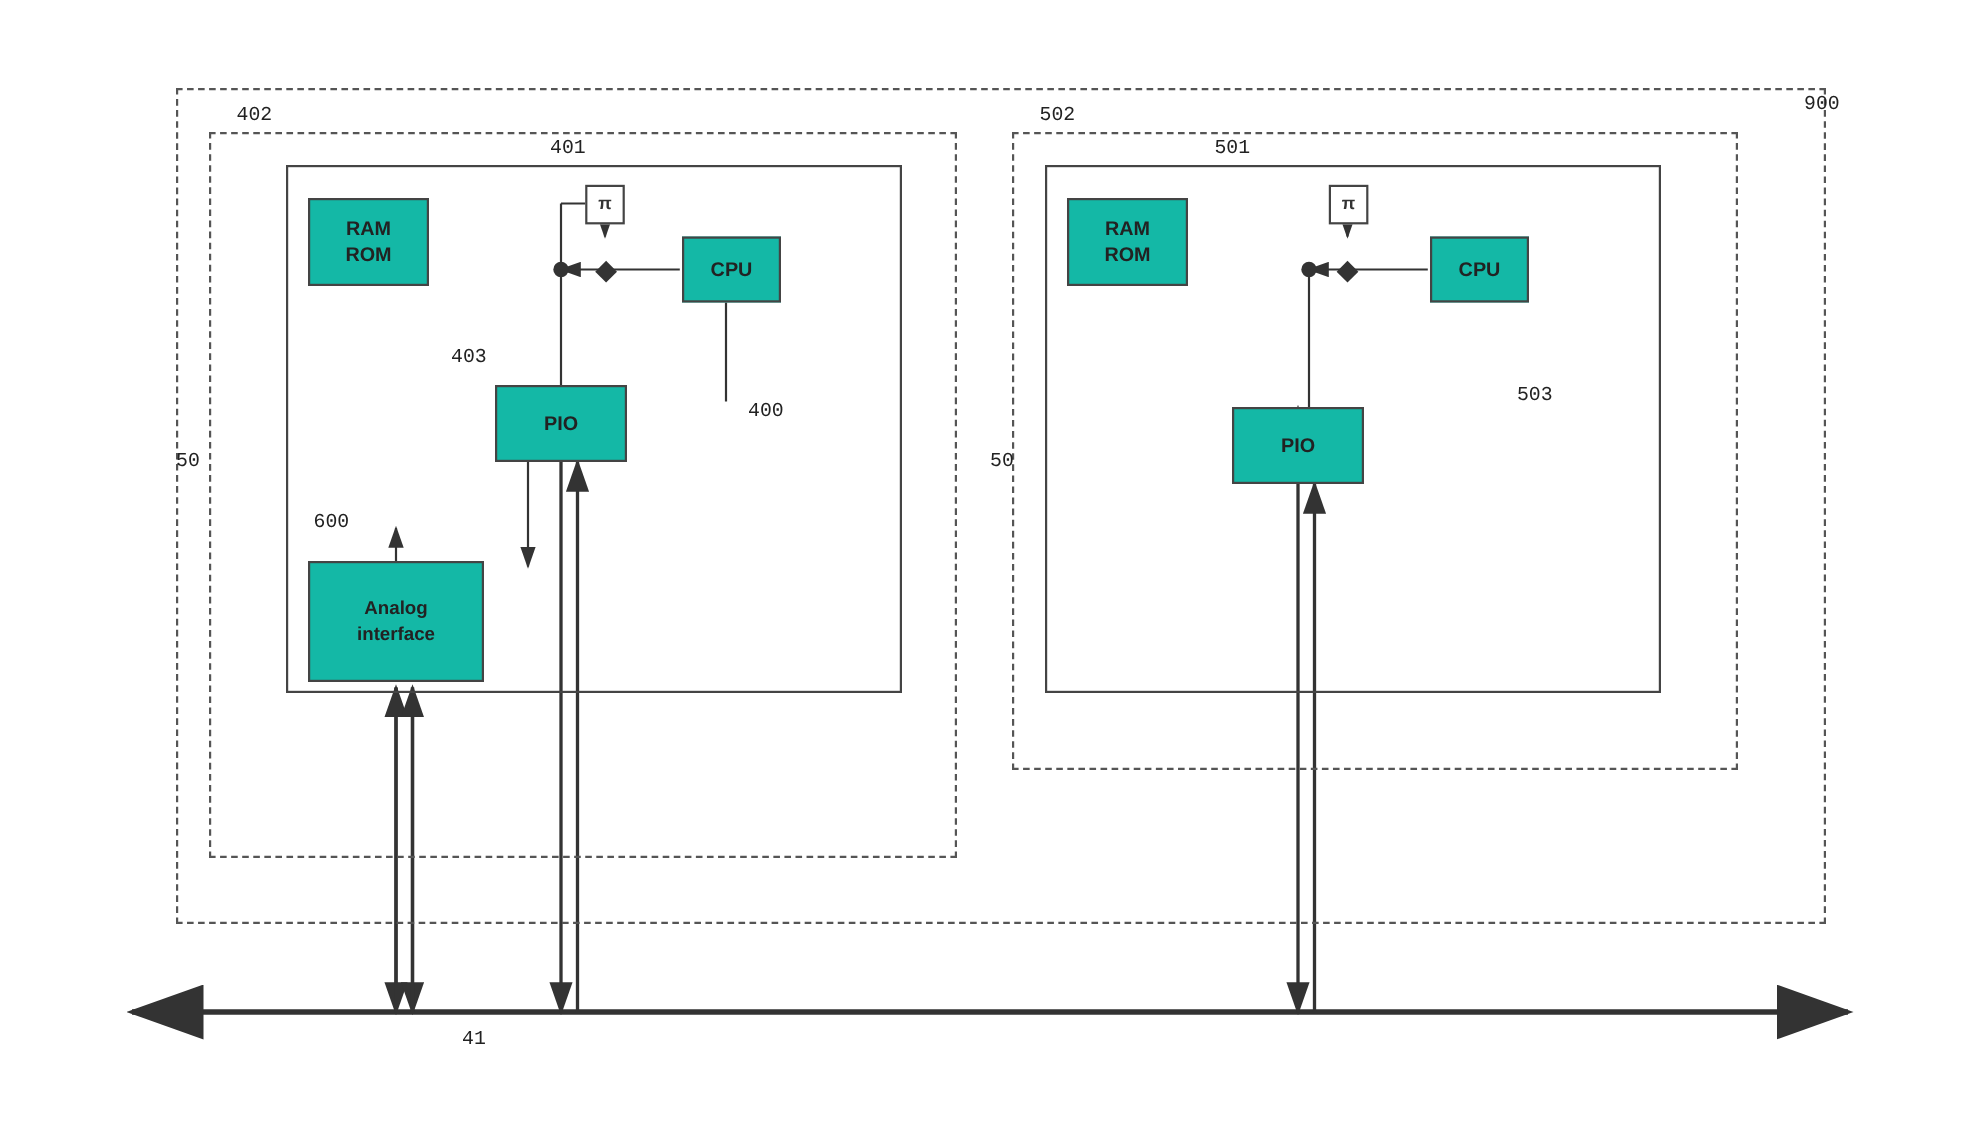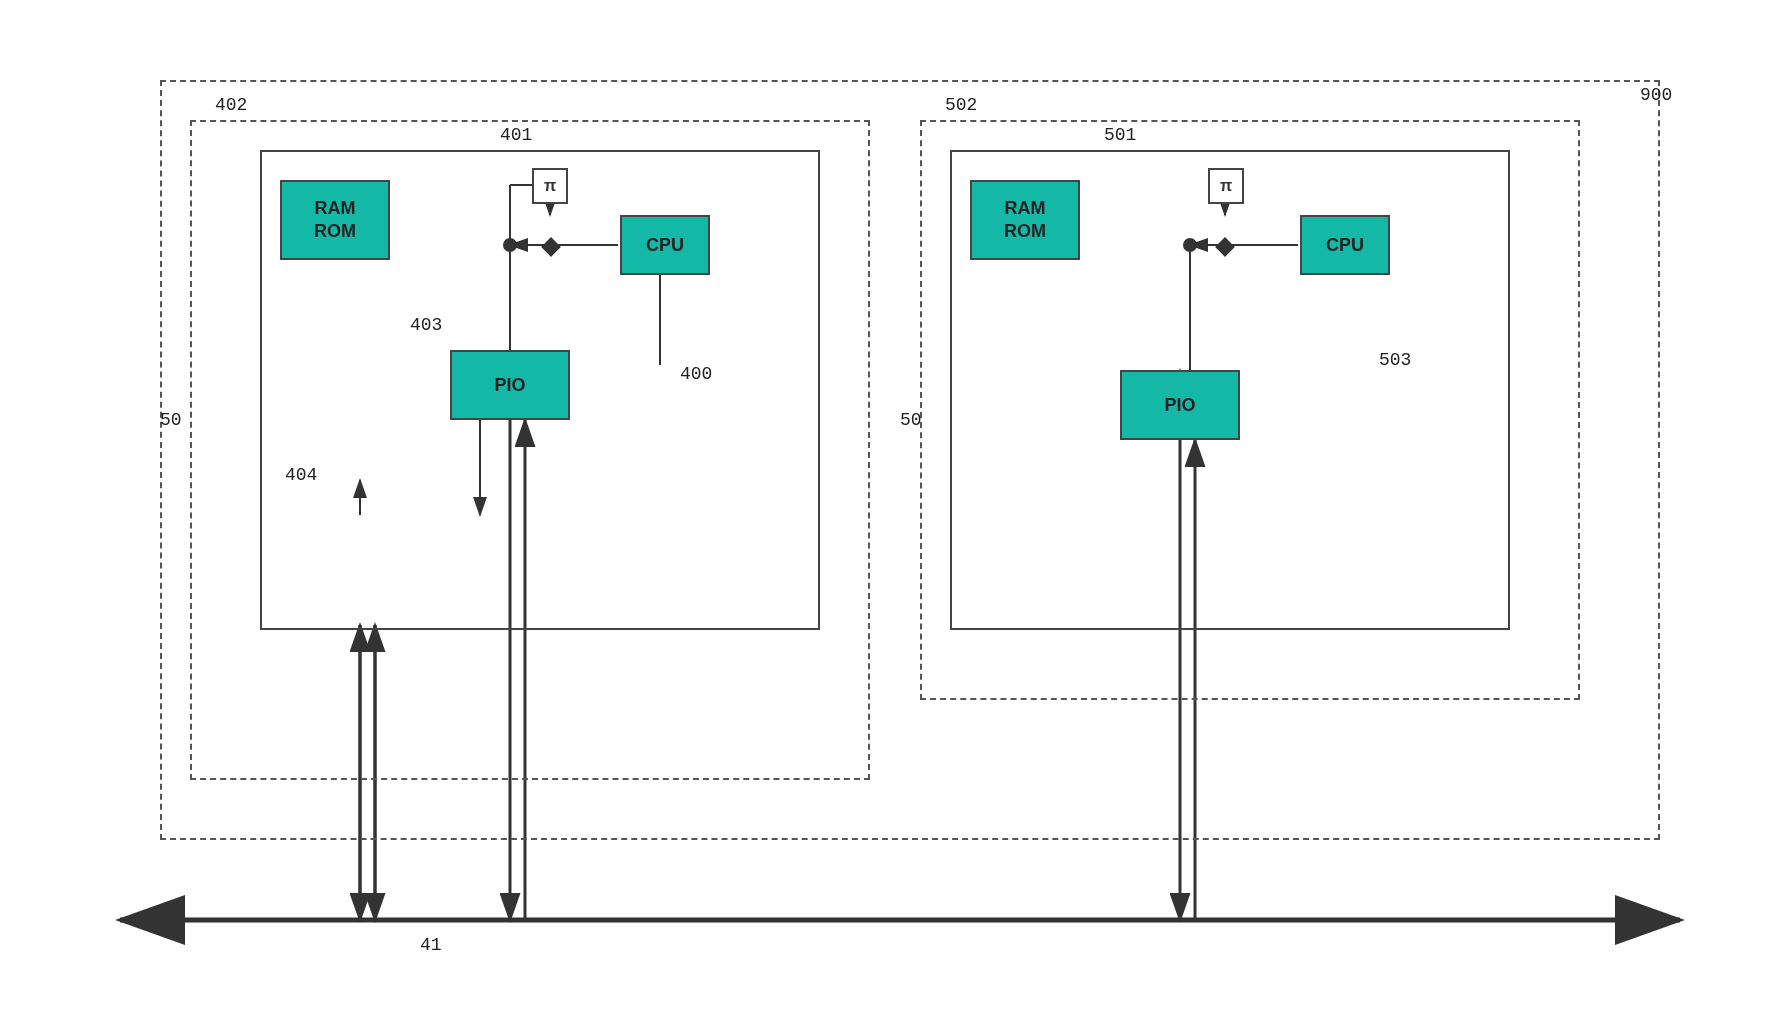--- a/index.html
+++ b/index.html
@@ -264,20 +264,24 @@
   </div>
 
   <div class="comp-box cpu-left">
     <span>CPU</span>
   </div>
 
   <div class="comp-box pio-left">
     <span>PIO</span>
   </div>
 
+  <div class="comp-box analog-interface">
+    <span style="white-space:pre-line; line-height:1.4; font-size:17px;">Analog
+interface</span>
+  </div>
 
   <div class="connector-icon" style="position:absolute; top:148px; left:472px;">
     <span style="font-size:16px; font-weight:bold;">π</span>
   </div>
 
   <div class="comp-box ram-rom-right">
     <span style="white-space:pre-line; line-height:1.3;">RAM
 ROM</span>
   </div>
 
@@ -315,21 +319,21 @@
 
   <div class="label" style="top:344px; left:620px;">
     <span>400</span>
   </div>
 
   <div class="label" style="top:295px; left:350px;">
     <span>403</span>
   </div>
 
   <div class="label" style="top:445px; left:225px;">
-    <span>404</span>
+    <span>600</span>
   </div>
 
   <div class="label" style="top:390px; left:100px;">
     <span>50</span>
   </div>
 
   <div class="label" style="top:390px; left:840px;">
     <span>50</span>
   </div>
 

